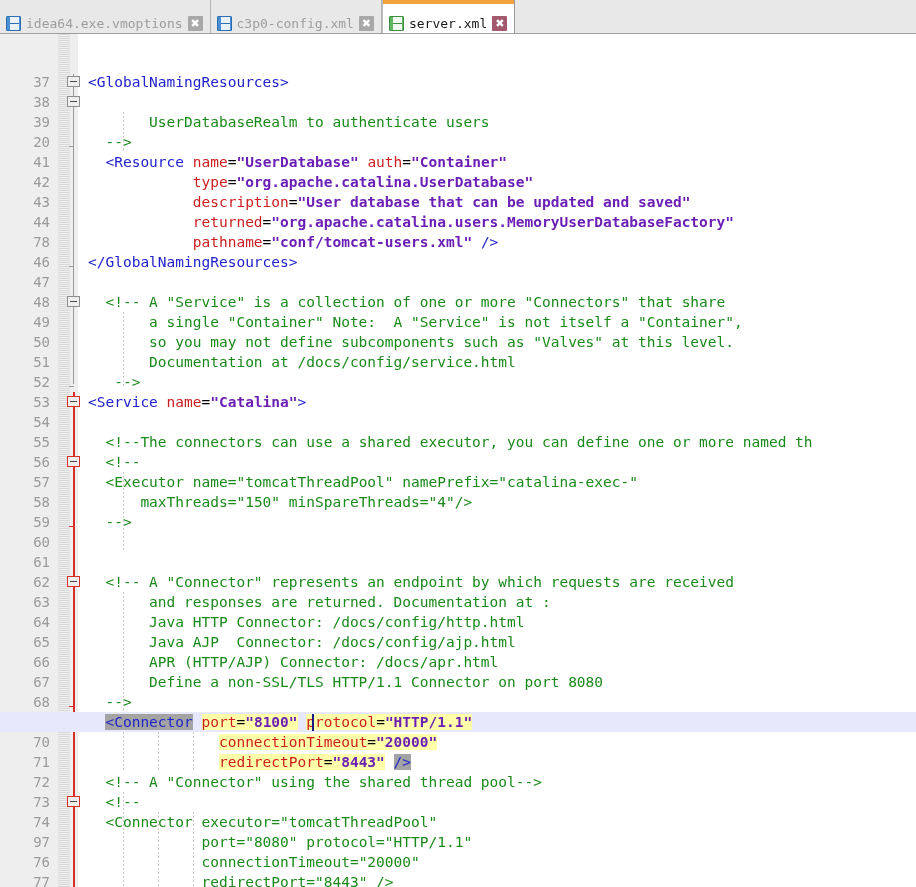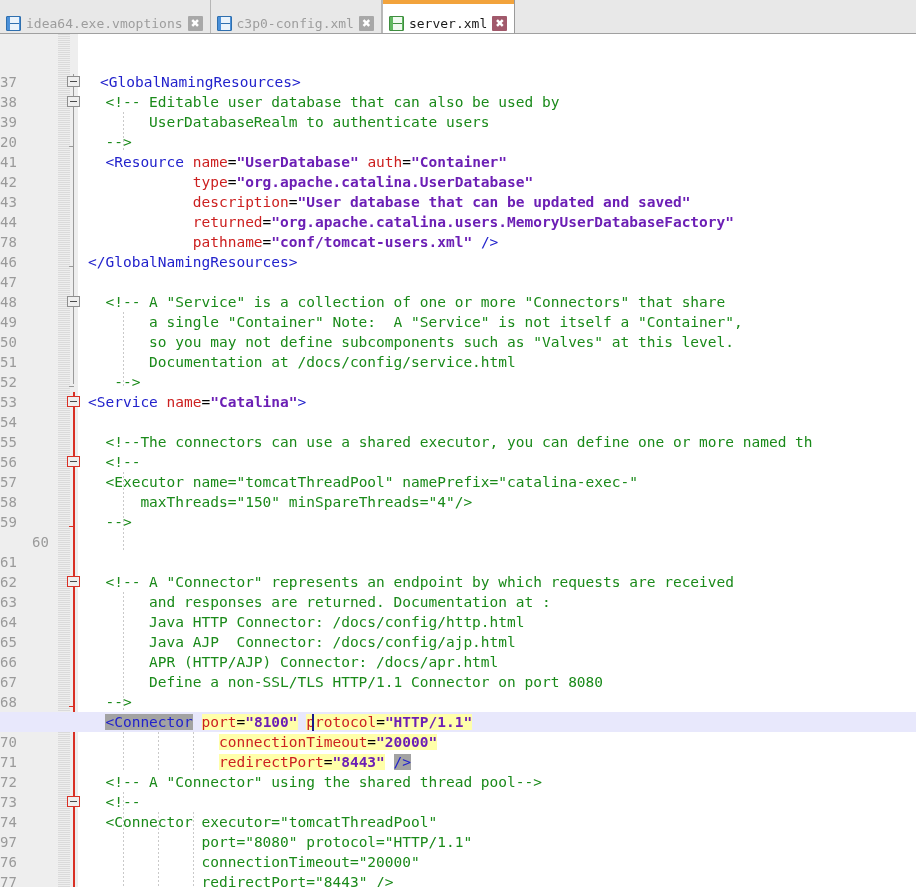--- a/index.html
+++ b/index.html
@@ -159,20 +159,21 @@
     position: absolute;
     width: 5px; height: 1px;
     background: #9a9a9a;
   }
   .foldtick.red { background: #d93025; }
 
   .lineno {
     position: absolute;
     left: 0;
     width: 50px;
+    text-align: right;
     font-family: "DejaVu Sans Mono", "Liberation Mono", monospace;
     font-size: 14px;
     line-height: 20px;
     color: #9a9a9a;
     user-select: none;
   }
 
   
   #code {
     position: absolute;
@@ -309,22 +310,21 @@
       <div class="foldbox" style="top: 262px; left: 67px;"></div>
       <div class="foldtick" style="top: 352px; left: 69px;"></div>
       <div class="foldbox red" style="top: 362px; left: 67px;"></div>
       <div class="foldbox red" style="top: 422px; left: 67px;"></div>
       <div class="foldtick red" style="top: 492px; left: 69px;"></div>
       <div class="foldbox red" style="top: 542px; left: 67px;"></div>
       <div class="foldtick red" style="top: 672px; left: 69px;"></div>
       <div class="foldbox red" style="top: 762px; left: 67px;"></div>
     </div>
   <div id="code">
-      <div class="row" style="top: 38px; margin-left: 12px;"><span class="tg">&lt;GlobalNamingResources&gt;</span></div>
-      <div class="row" style="top: 58px;">  <span class="cm">&lt;!-- Editable user database that can also be used by</span></div>
+      <div class="row" style="top: 38px;"><span class="tg">&lt;GlobalNamingResources&gt;</span></div>
       <div class="row" style="top: 78px;">       <span class="cm">UserDatabaseRealm to authenticate users</span></div>
       <div class="row" style="top: 98px;">  <span class="cm">--&gt;</span></div>
       <div class="row" style="top: 118px;">  <span class="tg">&lt;Resource</span> <span class="at">name</span>=<span class="vl">"UserDatabase"</span> <span class="at">auth</span>=<span class="vl">"Container"</span></div>
       <div class="row" style="top: 138px;">            <span class="at">type</span>=<span class="vl">"org.apache.catalina.UserDatabase"</span></div>
       <div class="row" style="top: 158px;">            <span class="at">description</span>=<span class="vl">"User database that can be updated and saved"</span></div>
       <div class="row" style="top: 178px;">            <span class="at">returned</span>=<span class="vl">"org.apache.catalina.users.MemoryUserDatabaseFactory"</span></div>
       <div class="row" style="top: 198px;">            <span class="at">pathname</span>=<span class="vl">"conf/tomcat-users.xml"</span> <span class="tg">/&gt;</span></div>
       <div class="row" style="top: 218px;"><span class="tg">&lt;/GlobalNamingResources&gt;</span></div>
       <div class="row" style="top: 238px;"></div>
       <div class="row" style="top: 258px;">  <span class="cm">&lt;!-- A "Service" is a collection of one or more "Connectors" that share</span></div>

